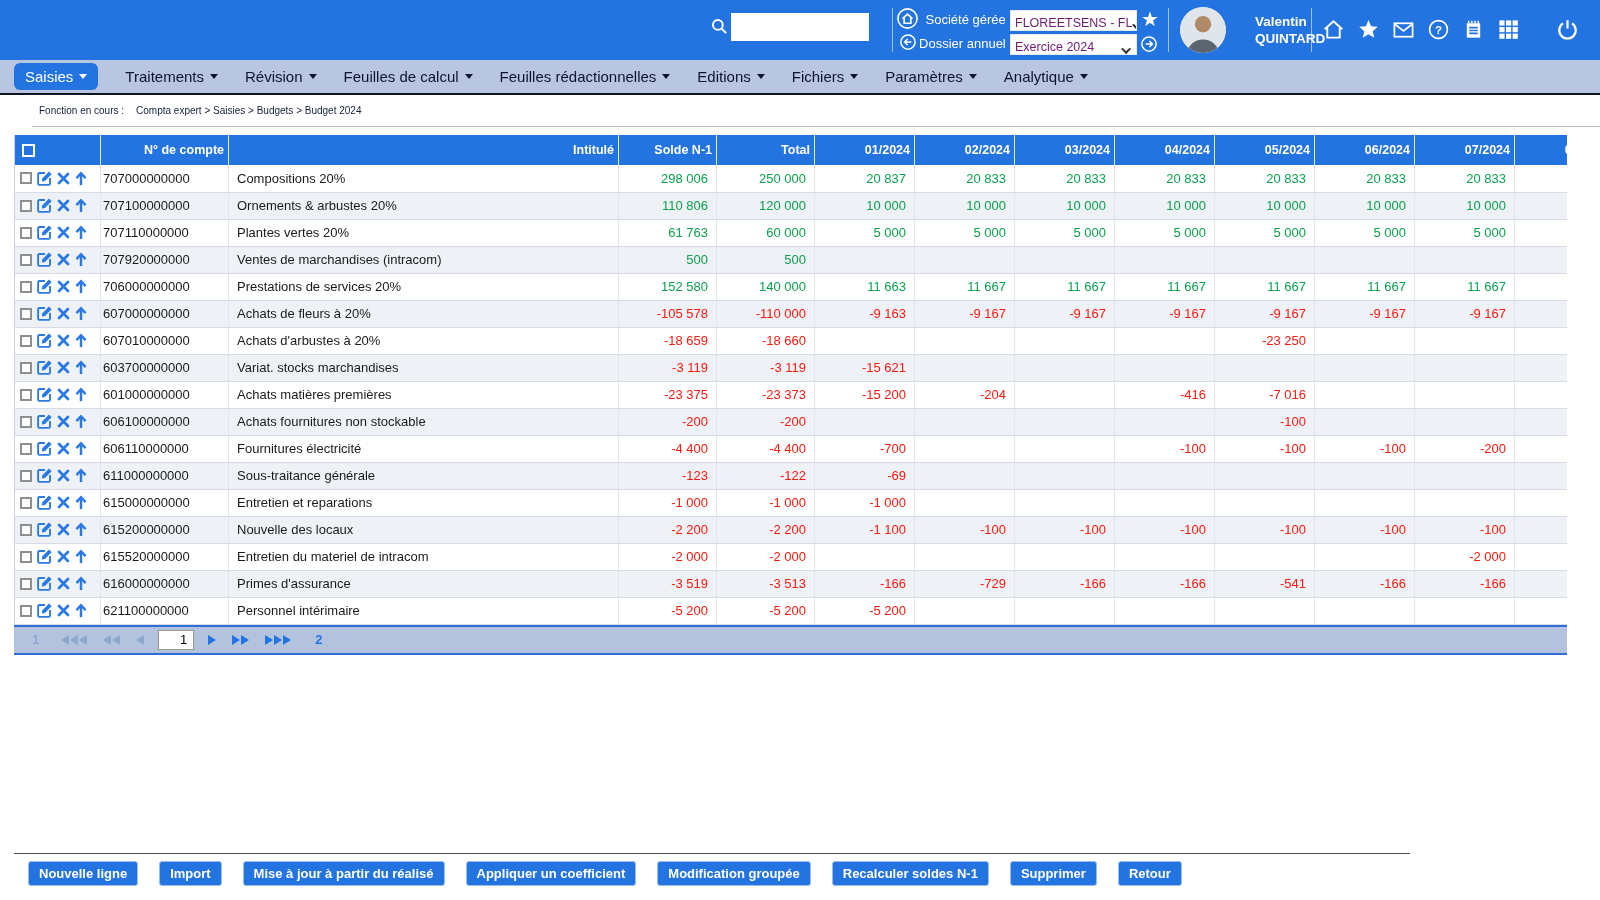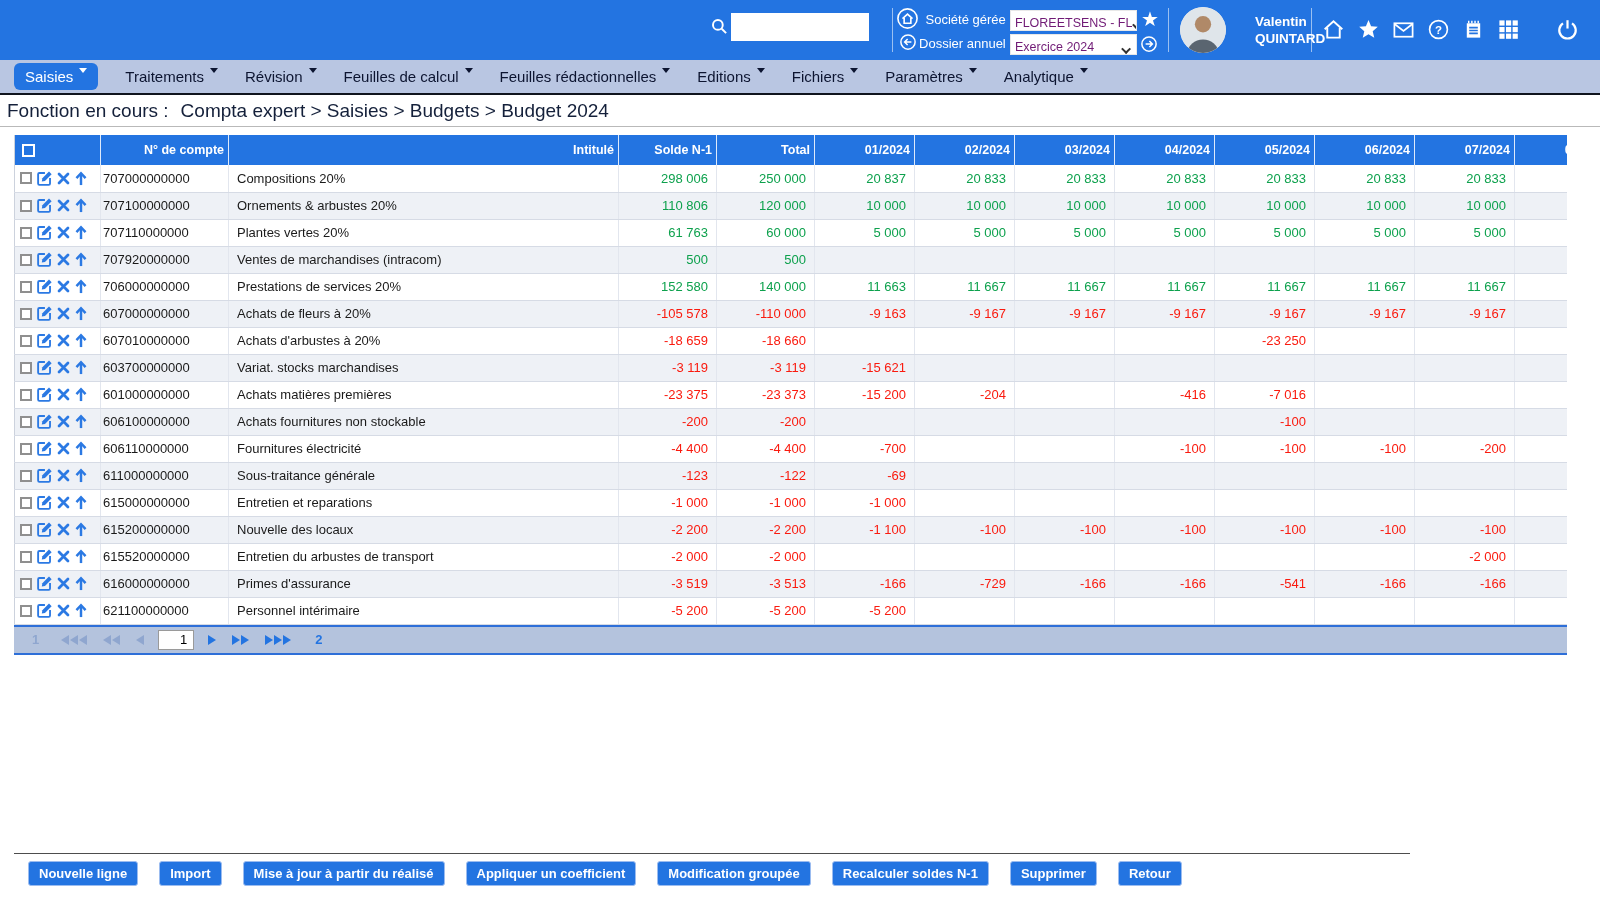--- a/index.html
+++ b/index.html
@@ -25,26 +25,26 @@
   .s1 { top:10px; } .s2 { top:34px; }
   .sel-caret { width:7px; height:7px; border-left:2px solid #333; border-bottom:2px solid #333; transform:rotate(-45deg) translateY(-2px); flex:none; margin-left:3px; }
   .star1 { position:absolute; left:1141px; top:8px; color:#fff; font-size:20px; line-height:22px; }
   .avatar { position:absolute; left:1180px; top:7px; width:46px; height:46px; border-radius:50%; overflow:hidden; background:#e9edf1; }
   .username { position:absolute; left:1255px; top:13px; color:#fff; font-size:13.5px; font-weight:bold; line-height:17px; display:flex; flex-direction:column; }
   .icon-strip { position:absolute; left:1322px; top:18px; display:flex; gap:12px; align-items:center; }
   .strip-icon { width:23px; height:23px; display:inline-flex; }
   .strip-icon.power { margin-left:24px; }
   
   .menubar { height:35px; background:#b9c6e2; border-bottom:2px solid #10141d; display:flex; align-items:center; padding-left:14px; gap:27px; }
-  .menu-item { display:inline-flex; font-size:15px; color:#0c1430; cursor:pointer; white-space:nowrap; }
+  .menu-item { display:inline-flex; align-items:center; font-size:15px; color:#0c1430; cursor:pointer; white-space:nowrap; }
   .menu-item .caret { width:0; height:0; border-left:4px solid transparent; border-right:4px solid transparent; border-top:5px solid #0c1430; margin-left:6px; }
   .menu-item.active { background:#2374e1; color:#fff; padding:5px 11px; border-radius:6px; }
   .menu-item.active .caret { border-top-color:#fff; }
   
-  .breadcrumb { height:32px; display:flex; align-items:center; padding-left:7px; font-size:19px; color:#14203a; border-bottom:1px solid #b9b9b9; background:#fff; }
+  .breadcrumb { height:32px; display:flex; align-items:center; padding-left:7px; font-size:10px; color:#14203a; border-bottom:1px solid #b9b9b9; background:#fff;margin-left:32px; }
   .breadcrumb .bc-path { margin-left:12px; }
   
   .table-wrap { margin:8px 0 0 14px; width:1553px; overflow:hidden; }
   table { border-collapse:collapse; table-layout:fixed; width:1600px; border-left:1px solid #ccd2dd; }
   thead th { height:30px; background:#2374e1; color:#fff; font-size:12.5px; font-weight:bold; text-align:right; border-right:1px solid rgba(255,255,255,.85); padding:0 4px; }
   thead th.c-tools { text-align:left; padding-left:7px; }
   .hcb { display:inline-block; width:13px; height:13px; border:2px solid #fff; background:transparent; vertical-align:middle; }
   tbody td { height:27px; font-size:13px; color:#1a1a1a; border-right:1px solid #e2e6ee; border-bottom:1px solid #d6dbe5; padding:0 8px; white-space:nowrap; overflow:hidden; }
   tbody tr:nth-child(even) { background:#eef1f6; }
   td.c-tools { padding:0 0 0 5px; }
@@ -780,21 +780,21 @@
                 </span>
         <span class="act">
                   <svg viewBox="0 0 16 19" width="14" height="17" fill="none" stroke="#2b79e3" stroke-width="2.8">
                     <path d="M8 17V4"></path>
                     <path d="M2.8 9 8 3.5 13.2 9"></path>
                   </svg>
                 </span>
       </span>
     </td>
     <td class="cell-account">615520000000</td>
-    <td class="cell-label">Entretien du arbustes de transport</td>
+    <td class="cell-label">Entretien du materiel de intracom</td>
   <td class="num neg">-2 000</td>
             <td class="num neg">-2 000</td>
             <td class="num "></td>
             <td class="num "></td>
             <td class="num "></td>
             <td class="num "></td>
             <td class="num "></td>
             <td class="num "></td>
             <td class="num neg">-2 000</td>
             <td class="num "></td>

